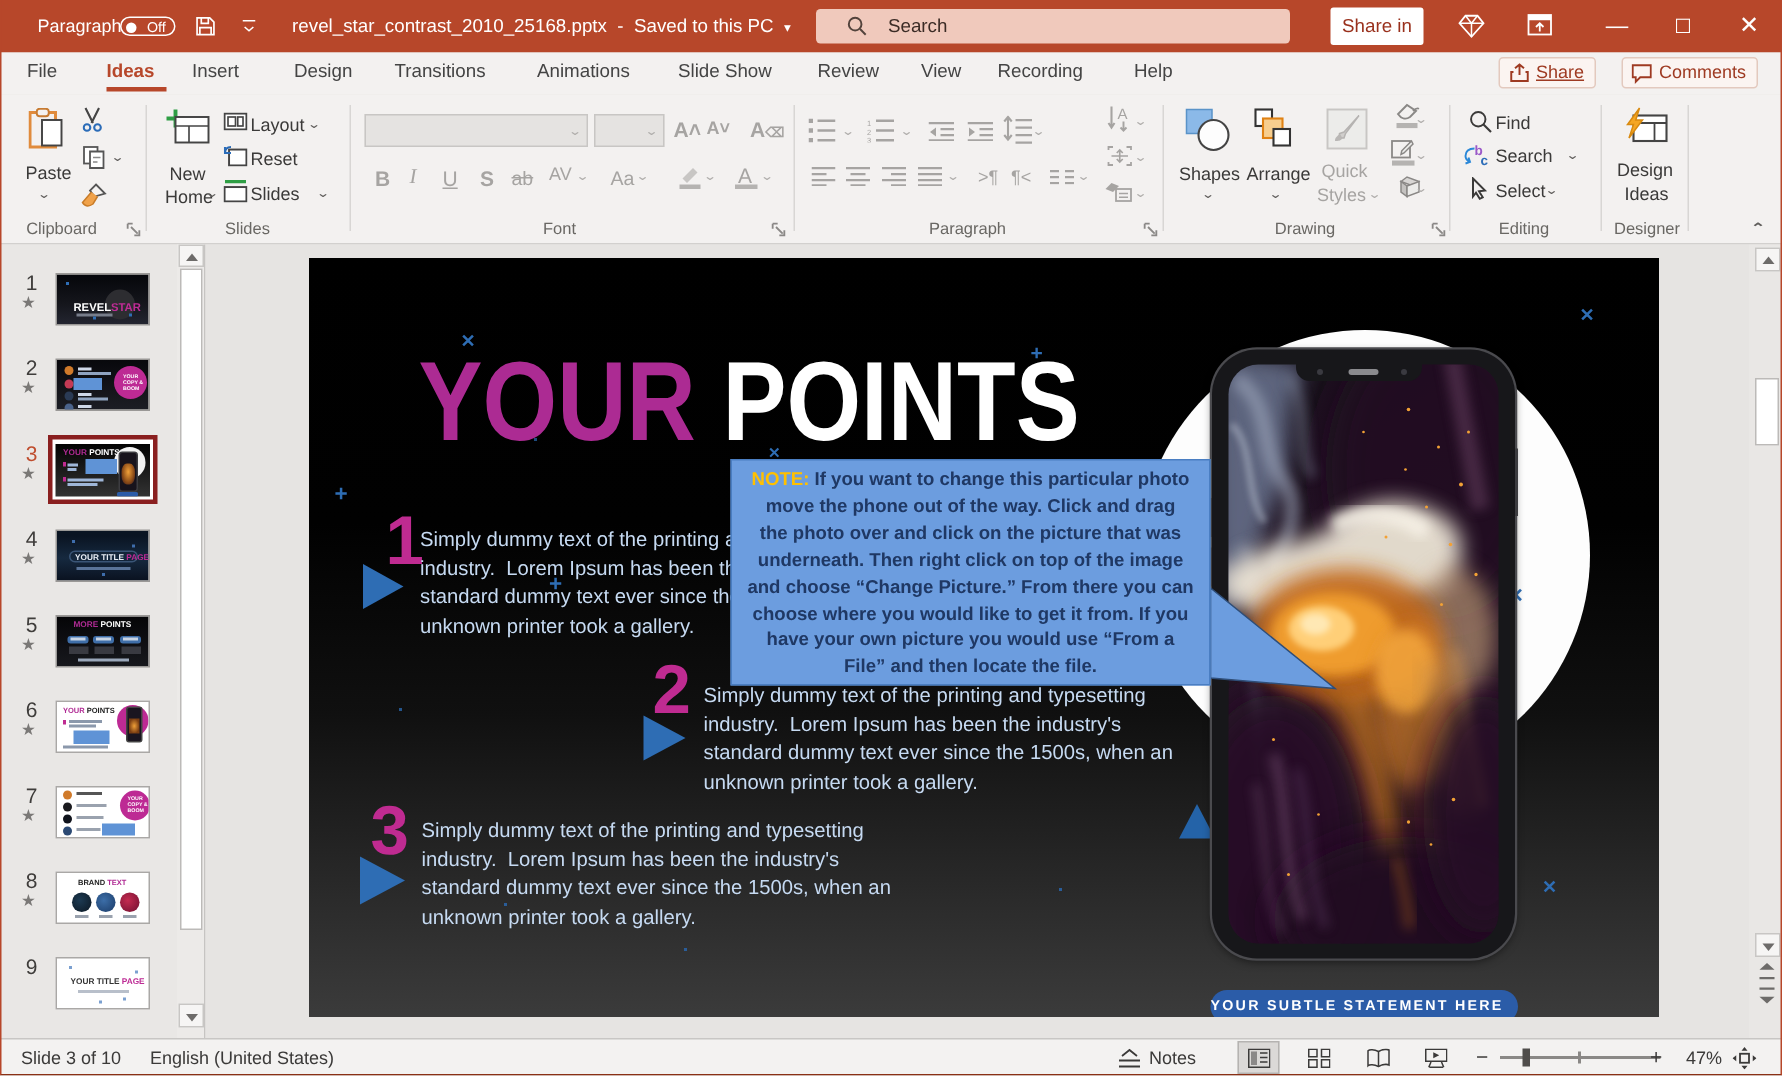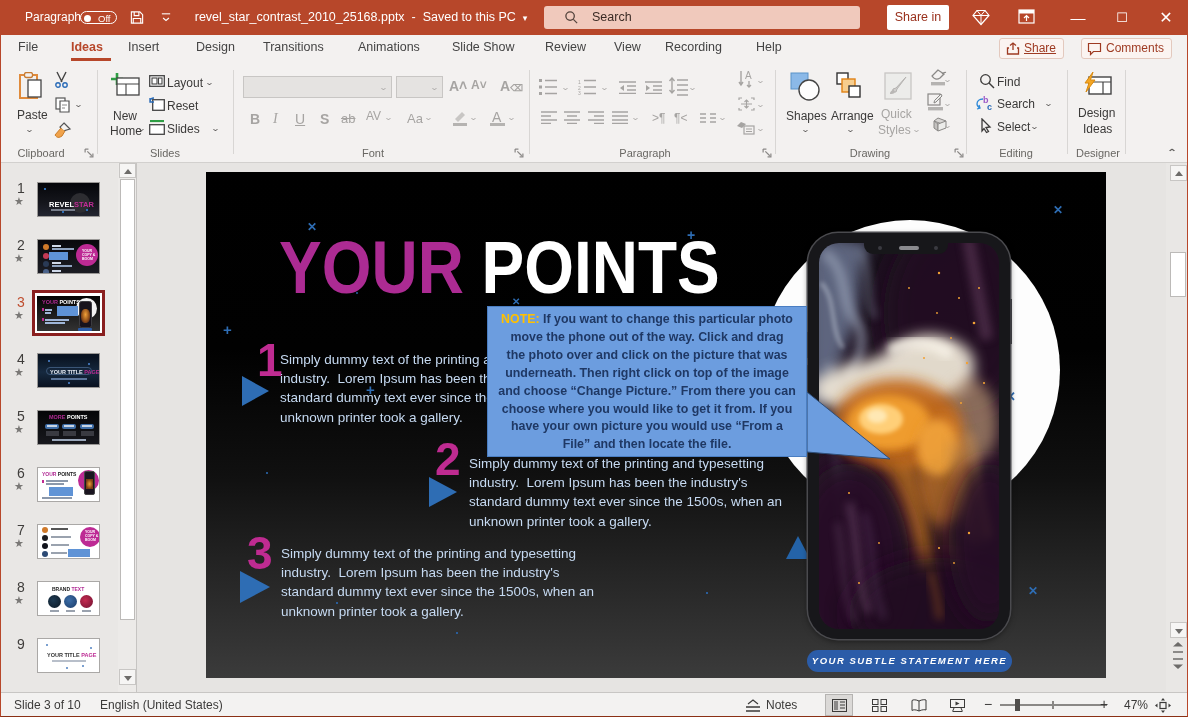--- a/index.html
+++ b/index.html
@@ -50,21 +50,21 @@
 #slide{position:absolute;left:69px;top:9px;width:900px;height:506px;background:linear-gradient(180deg,#000 0%,#010101 35%,#101010 60%,#262626 80%,#3b3b3b 100%);overflow:hidden;}
 #title{position:absolute;left:73px;top:52px;font-size:75px;font-weight:bold;white-space:nowrap;transform:scaleX(0.853);transform-origin:left top;}
 #title .m{color:#ac2b93;}
 #title .w{color:#fff;}
 .numb{position:absolute;font-size:46px;font-weight:bold;color:#bf2b91;}
 .tri{position:absolute;width:0;height:0;}
 .body{position:absolute;font-size:13.5px;line-height:19.2px;color:#c6daf2;}
 #notebox{position:absolute;left:281px;top:134px;width:320px;height:151px;background:#6c9ddf;border:1px solid #4a7ec2;color:#1f3864;font-size:12.4px;line-height:17.9px;font-weight:bold;text-align:center;padding-top:4px;}
 #notebox .o{color:#ffc000;}
 .spark{position:absolute;color:#2e6db4;font-weight:bold;}
-#pill{position:absolute;left:601px;top:478px;width:205px;height:22px;background:#2b5ca8;border-radius:11px;color:#fff;font-size:9.5px;font-weight:bold;letter-spacing:1.5px;text-align:center;line-height:22px;font-style:italic;}
+#pill{position:absolute;left:601px;top:488px;width:205px;height:22px;background:#2b5ca8;border-radius:11px;color:#fff;font-size:9.5px;font-weight:bold;letter-spacing:1.5px;text-align:left;line-height:22px;}
 
 #statusbar{position:absolute;left:0;top:692px;width:1188px;height:24px;background:#f3f2f1;border-top:1px solid #c8c6c4;font-size:12px;color:#3b3a39;}
 #statusbar div{position:absolute;top:5px;}
 #winborder{position:absolute;left:0;top:0;width:1188px;height:717px;border-left:1px solid #b7472a;border-right:1px solid #b7472a;border-bottom:1px solid #8a3015;pointer-events:none;z-index:99;}
 </style></head>
 <body>
 <div id="titlebar">
  <div id="autosave">Paragraph</div>
  <div id="as-toggle">
       <div id="as-knob"></div>

